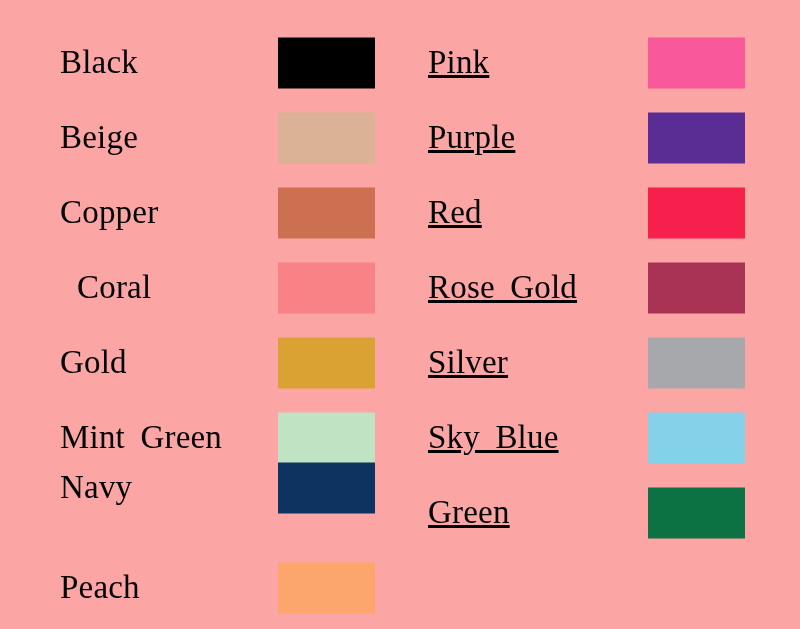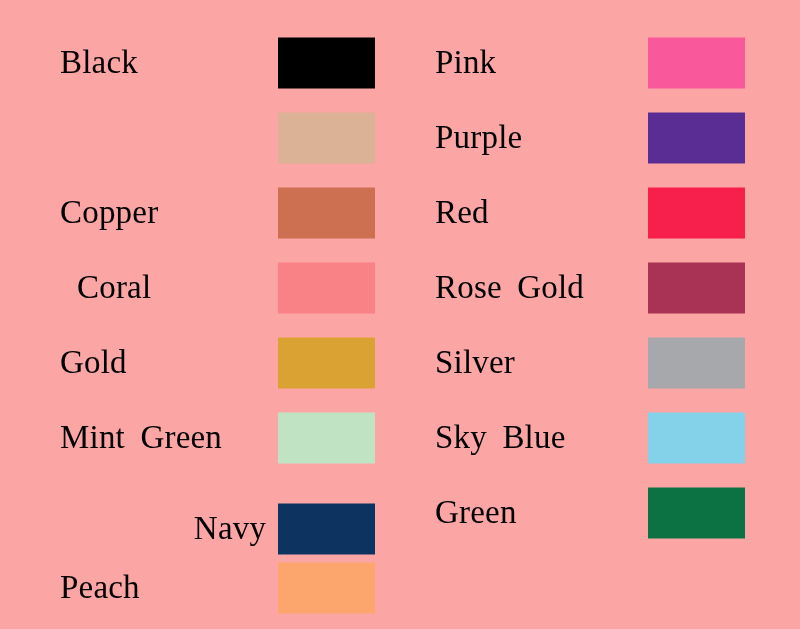--- a/index.html
+++ b/index.html
@@ -42,21 +42,21 @@
   .swatch-label {
     display: block;
     font-size: 33px;
     line-height: 1;
     letter-spacing: 0.2px;
     word-spacing: 7px;
     white-space: nowrap;
     color: #000000;
   }
   #column-left  .swatch-label { margin-left: 60px; }
-  #column-right .swatch-label { margin-left: 35px; }
+  #column-right .swatch-label { margin-left: 28px; text-decoration: underline; }
 
   .swatch-chip {
     position: absolute;
     top: 50%;
     transform: translateY(-50%);
     width: 97px;
     height: 51px;
   }
   #column-left  .swatch-chip { left: 278px; }
   #column-right .swatch-chip { left: 248px; }
@@ -64,39 +64,40 @@
 </head>
 <body>
 
 <div id="palette-board">
   <div class="swatch-column" id="column-left">
       <div class="swatch-row" style="top: 25px;">
         <span class="swatch-label">Black</span>
         <div class="swatch-chip" style="background: rgb(0, 0, 0);"></div>
       </div>
       <div class="swatch-row" style="top: 100px;">
+        <span class="swatch-label">Beige</span>
         <div class="swatch-chip" style="background: rgb(220, 178, 150);"></div>
       </div>
       <div class="swatch-row" style="top: 175px;">
         <span class="swatch-label">Copper</span>
         <div class="swatch-chip" style="background: rgb(205, 111, 81);"></div>
       </div>
       <div class="swatch-row" style="top: 250px; padding-left: 17px;">
         <span class="swatch-label">Coral</span>
         <div class="swatch-chip" style="background: rgb(249, 130, 135);"></div>
       </div>
       <div class="swatch-row" style="top: 325px;">
         <span class="swatch-label">Gold</span>
         <div class="swatch-chip" style="background: rgb(217, 162, 51);"></div>
       </div>
       <div class="swatch-row" style="top: 400px; align-items: center;">
         <span class="swatch-label">Mint Green</span>
         <div class="swatch-chip" style="background: rgb(192, 227, 196);"></div>
       </div>
-      <div class="swatch-row" style="top: 491px; justify-content: center;">
+      <div class="swatch-row" style="top: 450px;">
         <span class="swatch-label">Navy</span>
         <div class="swatch-chip" style="background: rgb(13, 52, 96);"></div>
       </div>
       <div class="swatch-row" style="top: 550px;">
         <span class="swatch-label">Peach</span>
         <div class="swatch-chip" style="background: rgb(252, 165, 108);"></div>
       </div>
     </div>
   <div class="swatch-column" id="column-right">
       <div class="swatch-row" style="top: 25px;">

